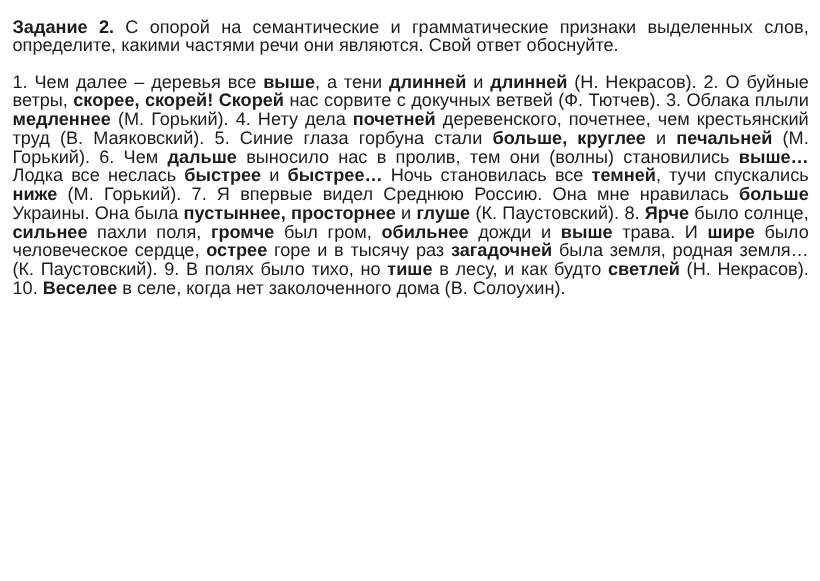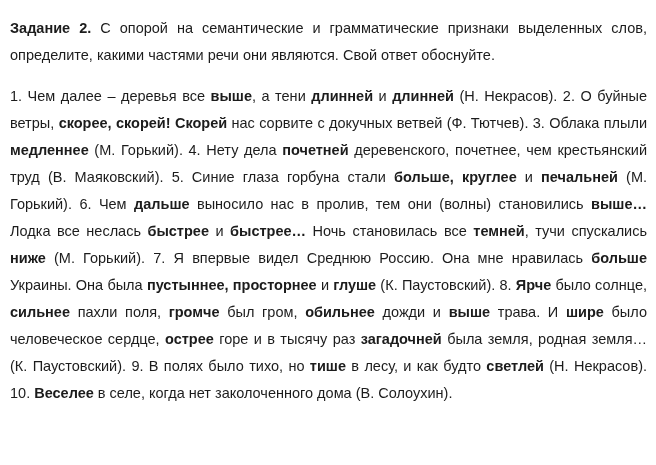--- a/index.html
+++ b/index.html
@@ -9,21 +9,21 @@
     background: #ffffff;
     overflow: hidden;
   }
   .page {
     box-sizing: border-box;
     width: 656px;
     height: 465px;
     padding: 15px 9px 0 10px;
     font-family: "Liberation Sans", sans-serif;
     font-size: 14.5px;
-    line-height: 27px;
+    line-height: 15px;
     color: #1c1c1c;
     text-align: justify;
   }
   .para { margin: 0; }
   .heading-para { margin-bottom: 14px; }
   .b { font-weight: 700; }
 </style>
 </head>
 <body>
 

